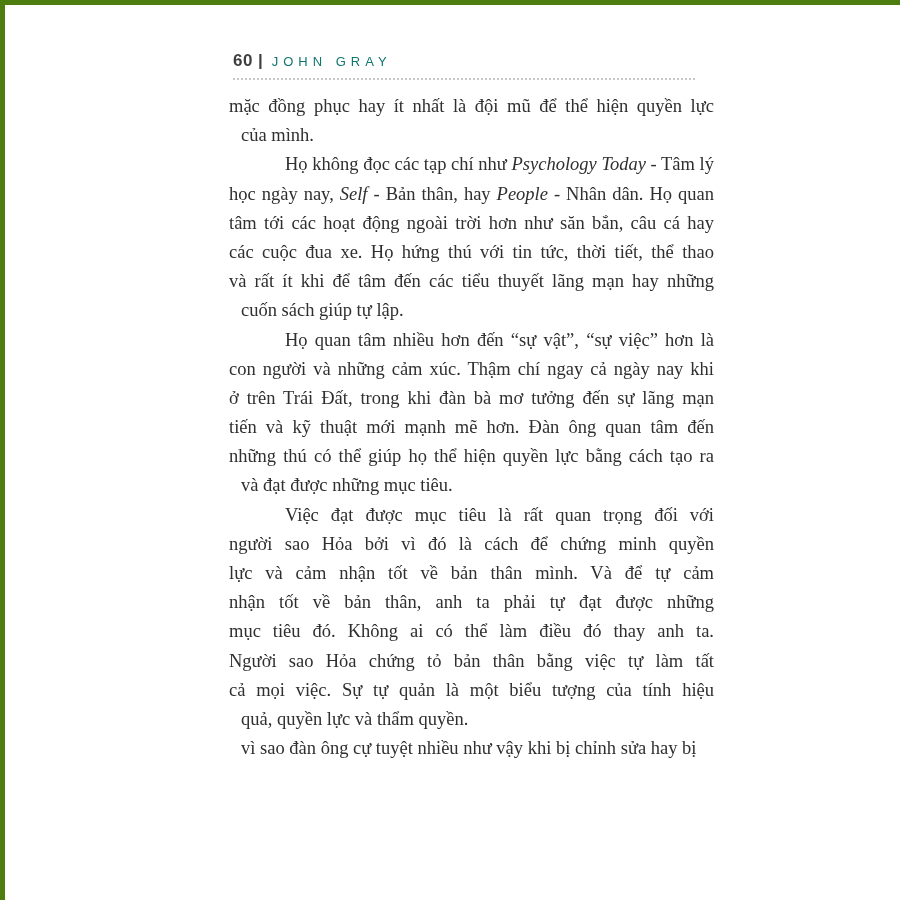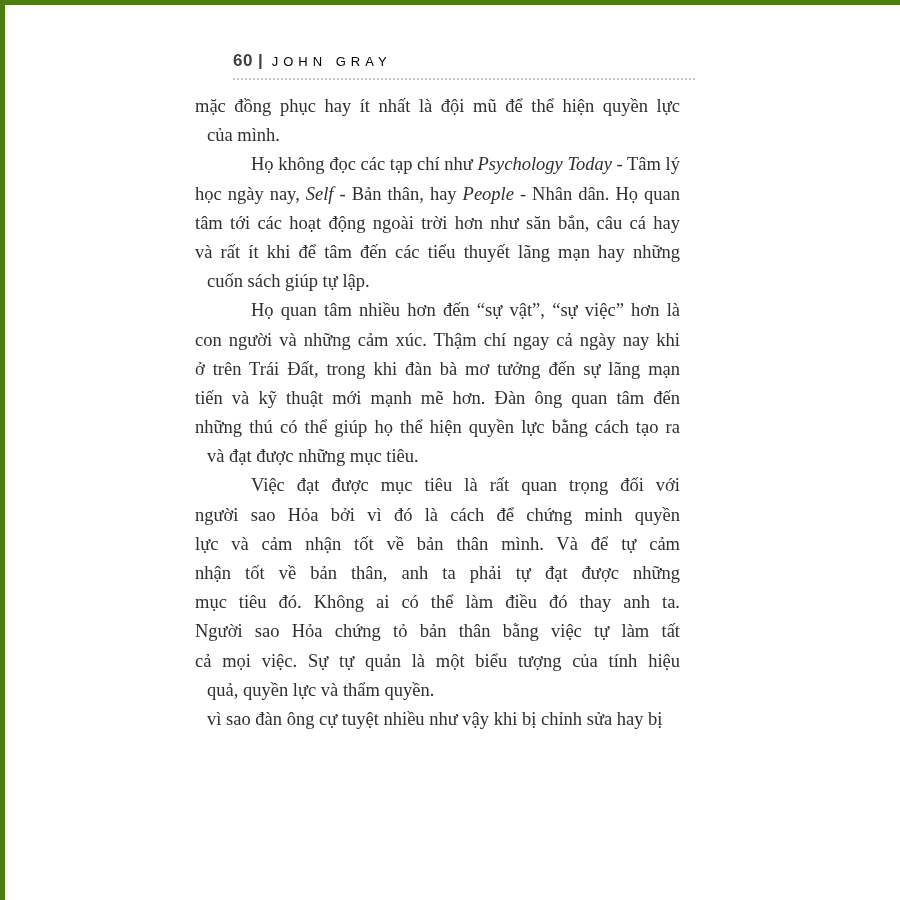--- a/index.html
+++ b/index.html
@@ -35,35 +35,35 @@
     letter-spacing: 0.5px;
   }
   .header-sep {
     font-weight: 700;
     font-size: 17px;
     color: #3f3f3f;
     margin: 0 9px 0 5px;
   }
   .running-head {
     font-size: 13px;
-    color: #000000;
+    color: #0f766e;
     letter-spacing: 5px;
     font-weight: 400;
   }
   .dotted-divider {
     position: absolute;
     left: 228px;
     top: 73px;
     width: 462px;
     height: 0;
     border-top: 2px dotted #c7c7c7;
   }
   .page-body {
     position: absolute;
-    left: 190px;
+    left: 224px;
     top: 87px;
     width: 485px;
     font-size: 18.5px;
     color: #2f2f2f;
   }
   .paragraph { margin: 0; }
   .line {
     height: 29.2px;
     line-height: 29.2px;
     text-align: justify;
@@ -92,20 +92,21 @@
   <div class="dotted-divider"></div>
   <div class="page-body" id="page-body">
       <div class="paragraph">
         <div class="line"><span>mặc đồng phục hay ít nhất là đội mũ để thể hiện quyền lực</span></div>
         <div class="line last"><span>của mình.</span></div>
       </div>
       <div class="paragraph">
         <div class="line indent"><span>Họ không đọc các tạp chí như </span><em>Psychology Today</em><span> - Tâm lý</span></div>
         <div class="line"><span>học ngày nay, </span><em>Self</em><span> - Bản thân, hay </span><em>People</em><span> - Nhân dân. Họ quan</span></div>
         <div class="line"><span>tâm tới các hoạt động ngoài trời hơn như săn bắn, câu cá hay</span></div>
+        <div class="line"><span>các cuộc đua xe. Họ hứng thú với tin tức, thời tiết, thể thao</span></div>
         <div class="line"><span>và rất ít khi để tâm đến các tiểu thuyết lãng mạn hay những</span></div>
         <div class="line last"><span>cuốn sách giúp tự lập.</span></div>
       </div>
       <div class="paragraph">
         <div class="line indent"><span>Họ quan tâm nhiều hơn đến “sự vật”, “sự việc” hơn là</span></div>
         <div class="line"><span>con người và những cảm xúc. Thậm chí ngay cả ngày nay khi</span></div>
         <div class="line"><span>ở trên Trái Đất, trong khi đàn bà mơ tưởng đến sự lãng mạn</span></div>
         <div class="line"><span>tiến và kỹ thuật mới mạnh mẽ hơn. Đàn ông quan tâm đến</span></div>
         <div class="line"><span>những thú có thể giúp họ thể hiện quyền lực bằng cách tạo ra</span></div>
         <div class="line last"><span>và đạt được những mục tiêu.</span></div>

